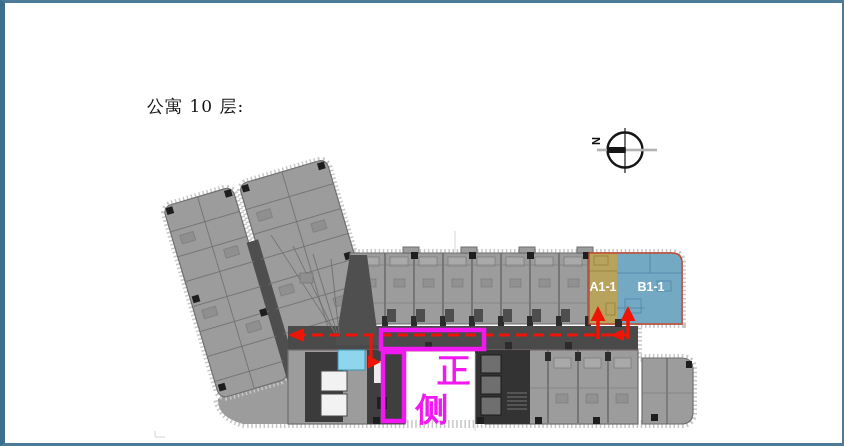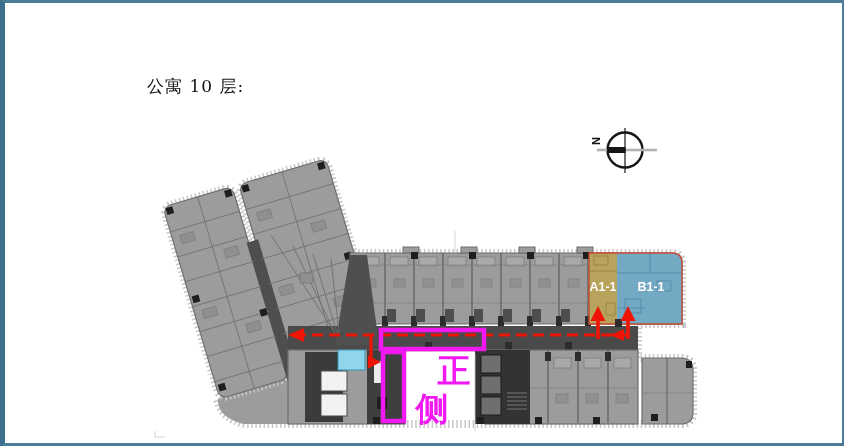--- a/index.html
+++ b/index.html
@@ -10,21 +10,21 @@
     background:#ffffff;
     border-top:3px solid #4b7b97;
     border-right:2px solid #4b7b97;
     border-bottom:3px solid #4b7b97;
     border-left:5px solid #3c6f8e;
     overflow:hidden;
     font-family:"Liberation Sans", sans-serif;
   }
   .title{
     position:absolute;
-    left:142px;top:72px;
+    left:142px;top:92px;
     font-family:"DejaVu Serif","Liberation Serif",serif;
     font-size:17px;
     color:#111111;
     letter-spacing:1px;
     white-space:nowrap;
   }
   svg text.unitlabel{
     font-family:"Liberation Sans",sans-serif;
     font-weight:bold;
     font-size:12.5px;

